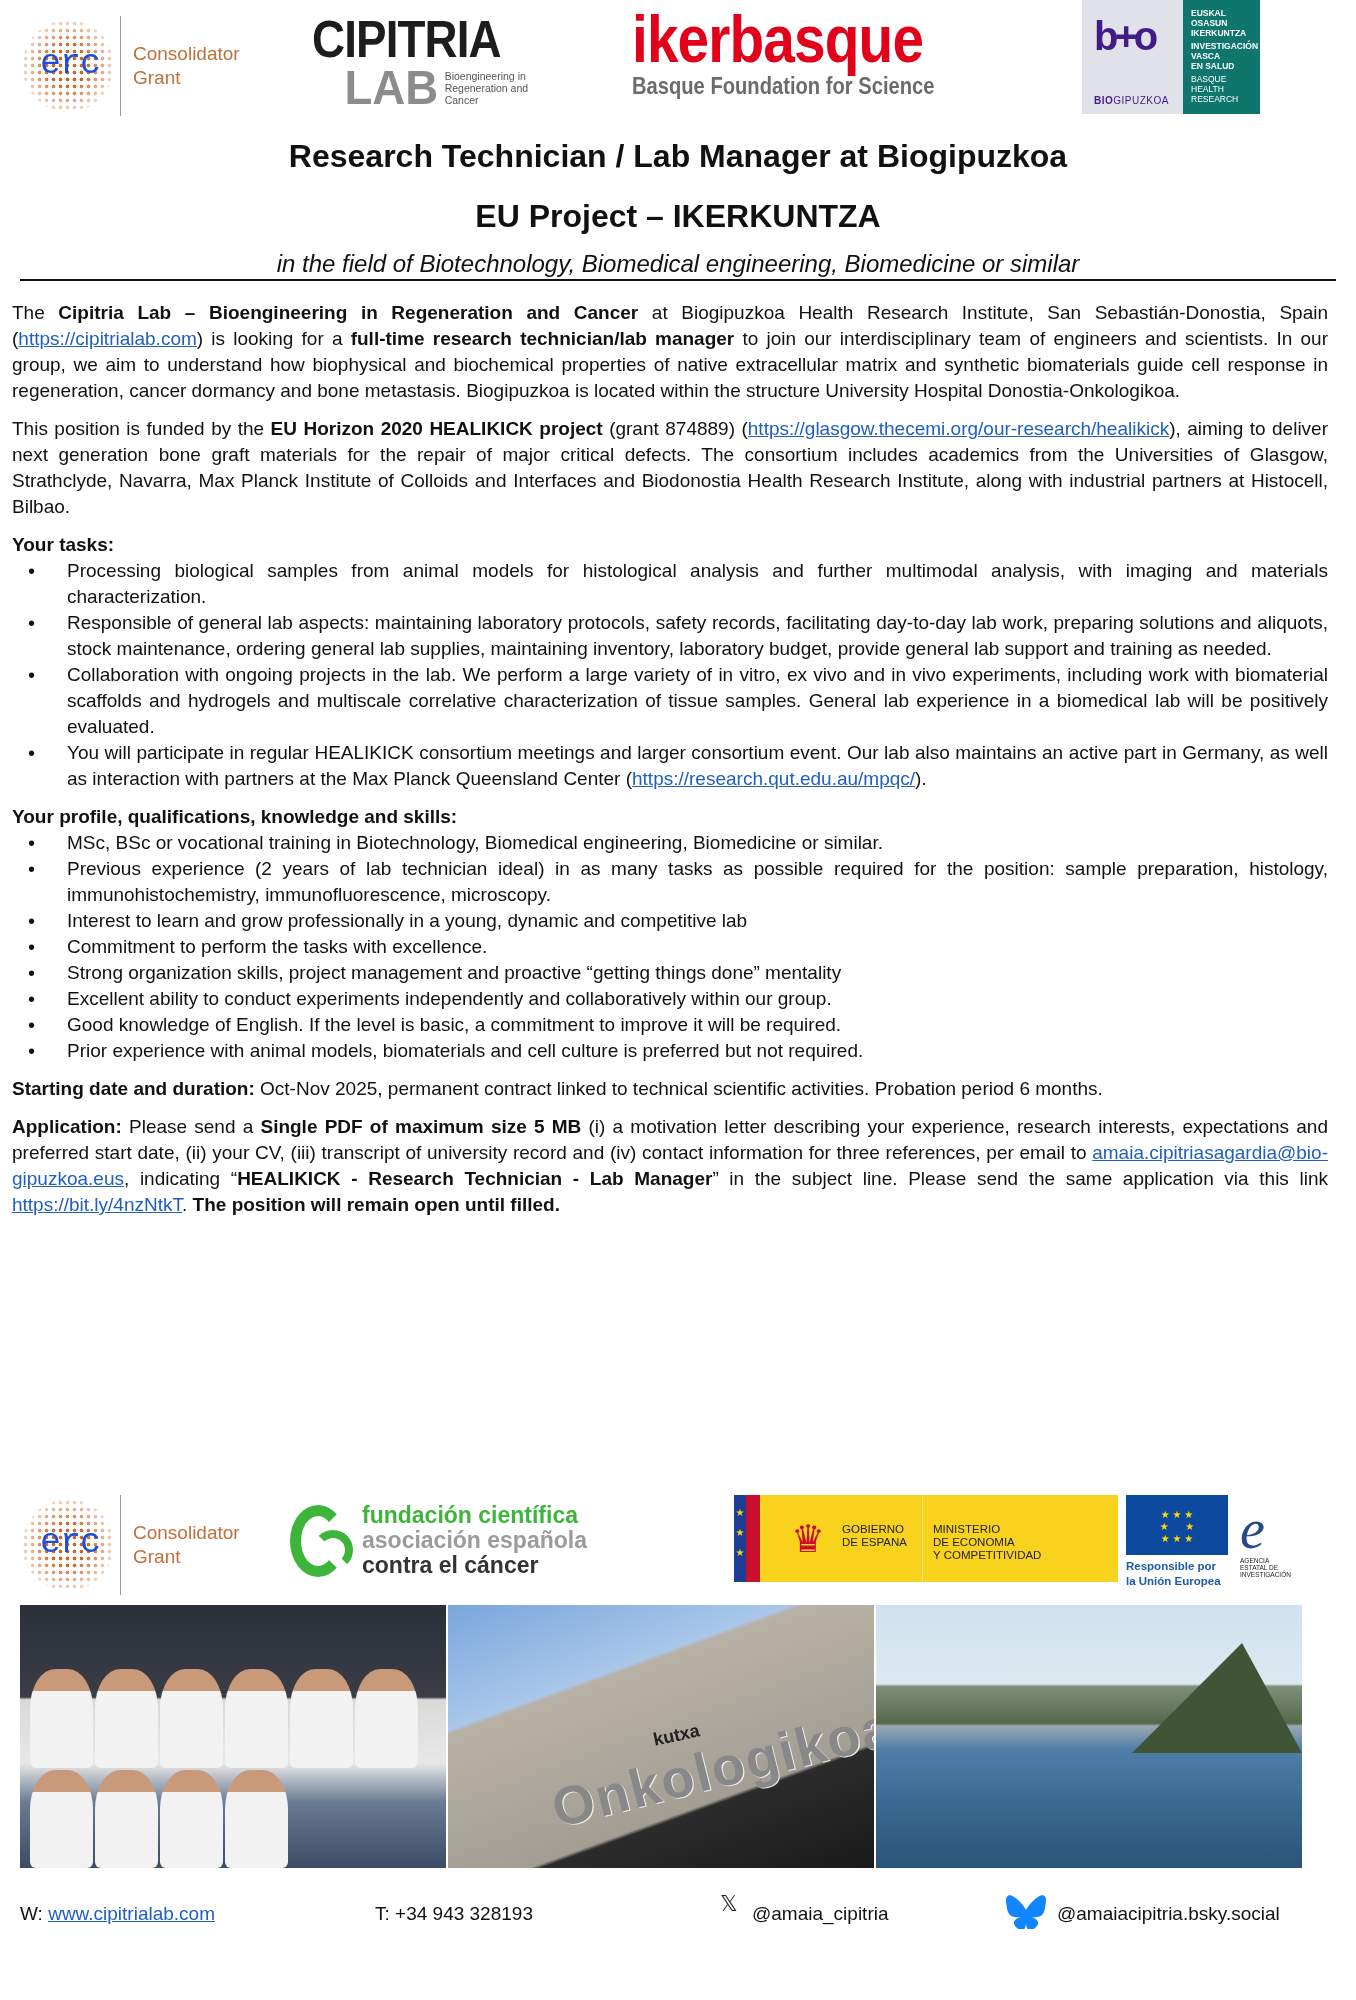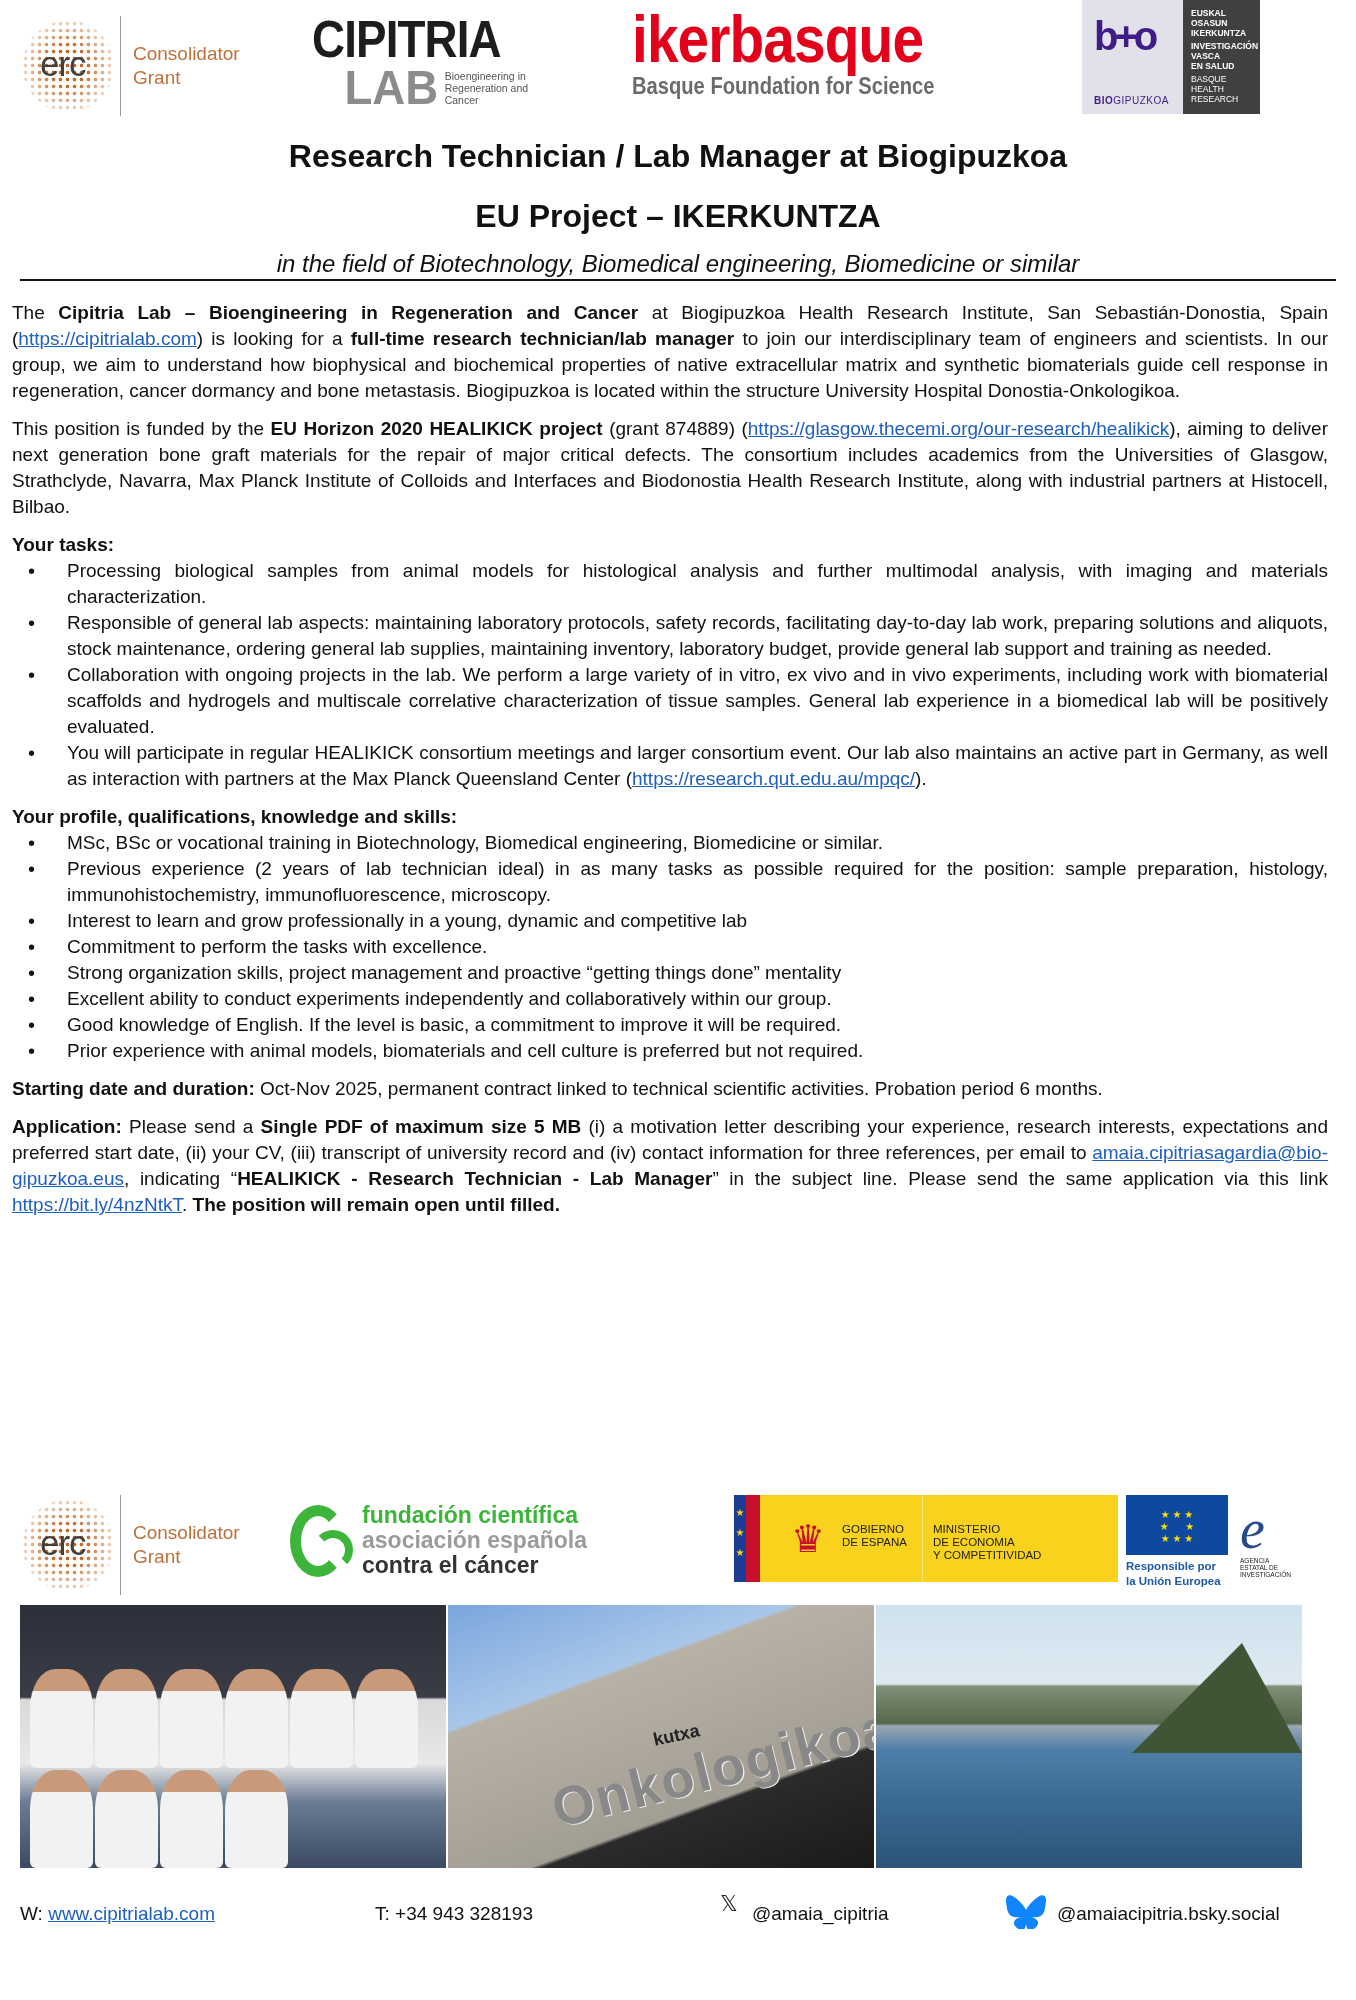--- a/index.html
+++ b/index.html
@@ -7,41 +7,41 @@
          font-family:"Liberation Sans", sans-serif; color:#111; }
 
   
   .logos-top { position:absolute; left:0; top:0; width:1356px; height:130px; }
   .erc { position:absolute; display:flex; align-items:center; }
   .erc-dots { width:92px; height:92px; border-radius:50%;
     background: radial-gradient(circle, #c96a2b 0 1.6px, transparent 2.2px) 0 0/7px 7px;
     -webkit-mask: radial-gradient(circle, #000 30%, rgba(0,0,0,.25) 70%, transparent 72%);
     mask: radial-gradient(circle, #000 30%, rgba(0,0,0,.25) 70%, transparent 72%);
     position:relative; }
-  .erc-text { position:absolute; left:18px; top:28px; font-size:35px; color:#404040; letter-spacing:-1px; }
+  .erc-text { position:absolute; left:18px; top:28px; font-size:35px; color:#1d4ed8; letter-spacing:-1px;font-family:Liberation Mono, monospace; }
   .erc-sep { width:1px; height:100px; background:#999; margin:0 12px 0 6px; }
   .erc-label { color:#c0703a; font-size:19px; line-height:24px; }
 
   .cipitria { position:absolute; left:312px; top:14px; }
   .cip-top { font-size:52px; font-weight:bold; color:#1d1d1d; letter-spacing:-1px; line-height:50px;
              font-family:"Liberation Sans", sans-serif; transform:scaleX(.88); transform-origin:left; }
   .cip-bottom { display:flex; align-items:center; margin-top:2px; margin-left:30px; }
   .cip-lab { font-size:48px; font-weight:bold; color:#8c8c8c; line-height:44px; transform:scaleX(.95); }
   .cip-sub { font-size:10.5px; color:#555; line-height:12px; margin-left:4px; }
 
   .iker { position:absolute; left:632px; top:4px; }
   .iker-word { font-size:66px; font-weight:bold; color:#e2001a; letter-spacing:-1px; line-height:70px;
                transform:scaleX(.86); transform-origin:left; display:block; }
   .iker-sub { font-size:24px; font-weight:bold; color:#6b6b6b; margin-top:-2px; transform:scaleX(.84); transform-origin:left; display:block; }
 
   .bio { position:absolute; left:1082px; top:0; width:178px; height:114px; display:flex; }
   .bio-left { width:101px; background:#e1e1ea; position:relative; }
   .bio-mark { position:absolute; left:12px; top:14px; font-size:40px; font-weight:bold; color:#3f1c86; letter-spacing:-4px; }
   .bio-name { position:absolute; left:12px; bottom:8px; font-size:10px; color:#3f1c86; letter-spacing:.5px; }
-  .bio-right { flex:1; background:#404040; color:#fff; font-size:8.5px; line-height:10px; padding:8px 0 0 8px; font-weight:bold; }
+  .bio-right { flex:1; background:#0f766e; color:#fff; font-size:8.5px; line-height:10px; padding:8px 0 0 8px; font-weight:bold; }
   .bio-right div { margin-bottom:3px; }
 
   
   .title { position:absolute; left:0; width:1356px; text-align:center; font-weight:bold; font-size:32px; color:#111; }
   .t1 { top:138px; }
   .t2 { top:198px; }
   .subtitle { position:absolute; left:0; width:1356px; text-align:center; top:250px; font-style:italic; font-size:24px; color:#111; }
   .rule { position:absolute; left:20px; width:1316px; top:279px; height:2px; background:#111; }
 
   

